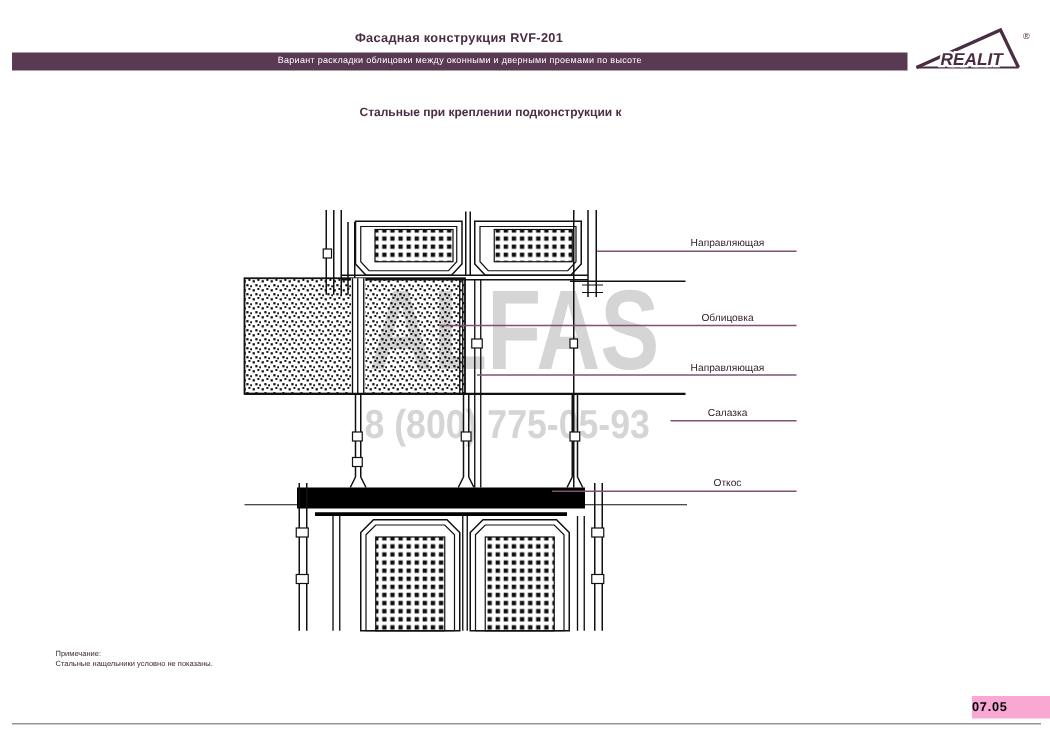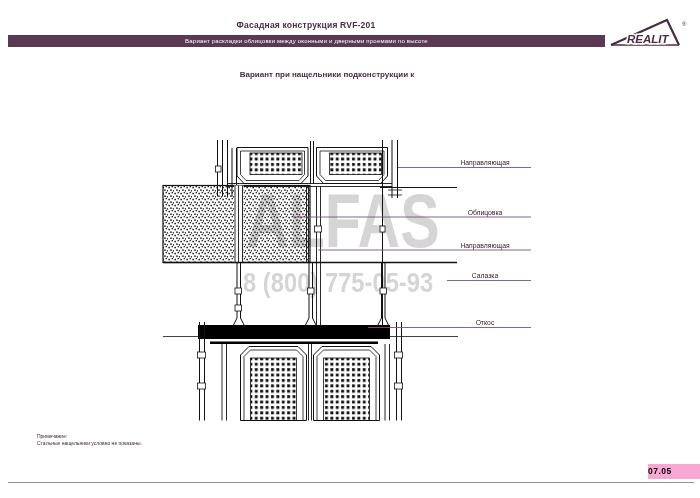--- a/index.html
+++ b/index.html
@@ -50,21 +50,21 @@
   <svg class="logo" viewBox="0 0 94 40">
     <g>
       <path d="M5,33 L61,8 L73,33" fill="none" stroke="#4a2d43" stroke-width="2.2"></path>
       <path d="M5,33 L73,33" fill="none" stroke="#4a2d43" stroke-width="1.4"></path>
     </g>
     <text x="21" y="31" font-size="11.5" font-style="italic" font-weight="bold" fill="#4a2d43" stroke="#ffffff" stroke-width="3" paint-order="stroke">REALIT</text>
     <text x="76" y="14" font-size="6" fill="#4a2d43">®</text>
   </svg>
 
   <div class="main-heading">
-    <div>Вариант при нащельники подконструкции к</div>
+    <div>Стальные при креплении подконструкции к</div>
   </div>
 
   <div class="wm-brand">ALFAS</div>
   <div class="wm-phone">8 (800) 775-05-93</div>
 
   <svg class="linework" viewBox="0 0 700 498">
     <defs>
       <pattern id="pGrid" width="5.4" height="5.4" patternUnits="userSpaceOnUse">
         <rect x="1" y="1" width="2.9" height="2.9" fill="#111"></rect>
       </pattern>

